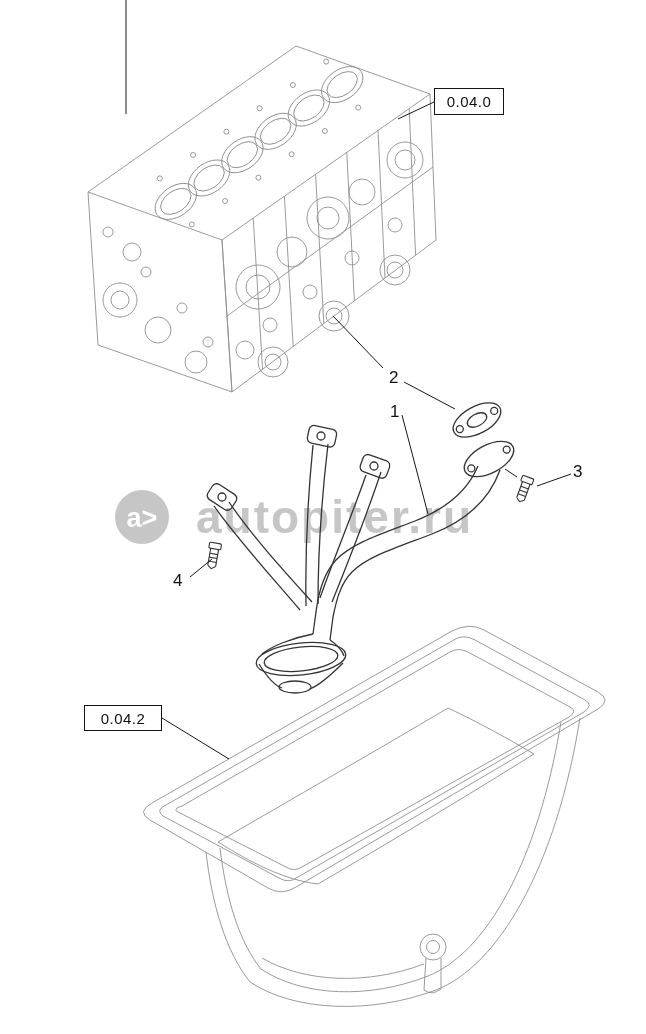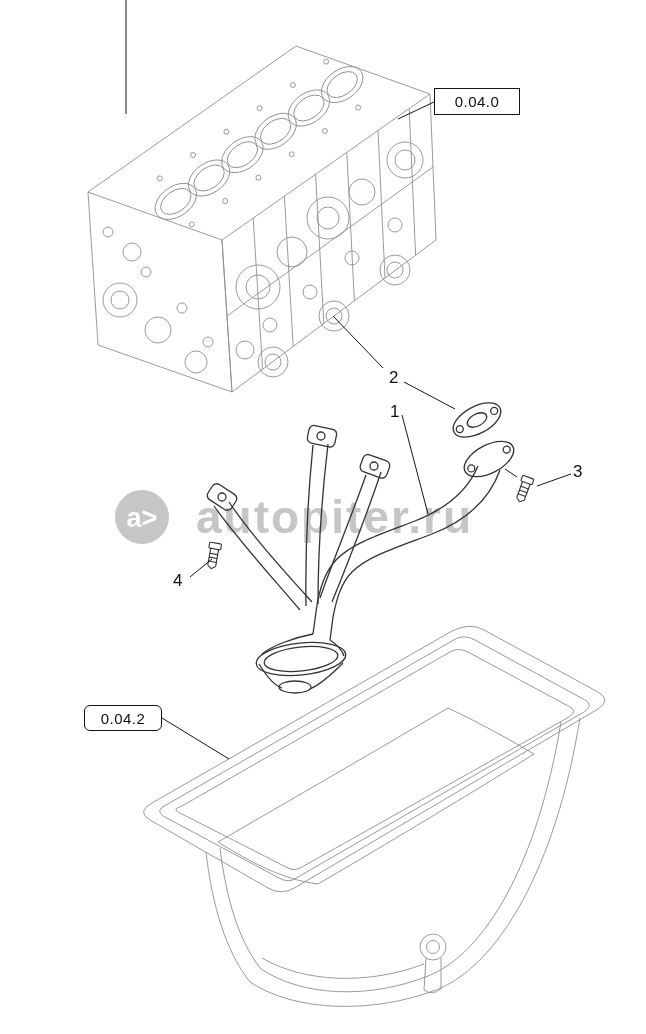--- a/index.html
+++ b/index.html
@@ -222,24 +222,24 @@
       <path d="M333,316 L383,368"></path>
       <path d="M404,382 L455,409"></path>
       <path d="M402,415 L428,514"></path>
       <path d="M571,474 L537,486"></path>
       <path d="M505,469 L517,477"></path>
       <path d="M190,577 L212,559"></path>
       <path d="M162,718 L229,759"></path>
     </g>
   </svg>
 
-  <div class="ref-box" style="left:434px; top:88px; width:86px; height:27px;">
+  <div class="ref-box" style="left:434px; top:88px; width:70px; height:27px;">
     <span>0.04.0</span>
   </div>
-  <div class="ref-box" style="left:84px; top:705px; width:78px; height:26px;border-radius:6px;">
+  <div class="ref-box" style="left:84px; top:705px; width:78px; height:26px;">
     <span>0.04.2</span>
   </div>
 
   <div class="callout" style="left:389px; top:369px;">2</div>
   <div class="callout" style="left:390px; top:403px;">1</div>
   <div class="callout" style="left:573px; top:463px;">3</div>
   <div class="callout" style="left:173px; top:572px;">4</div>
 
 </div>
 

